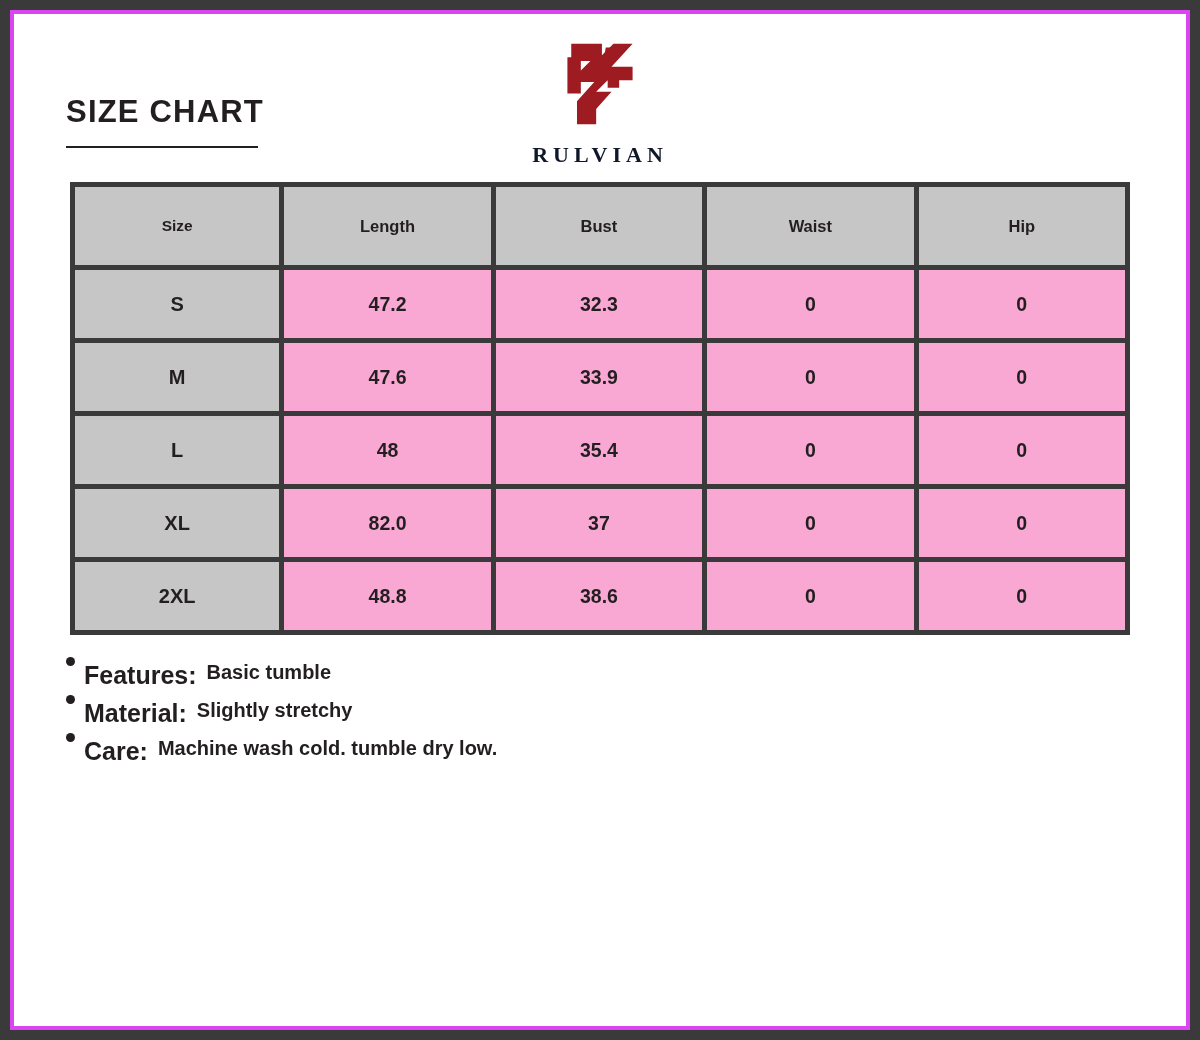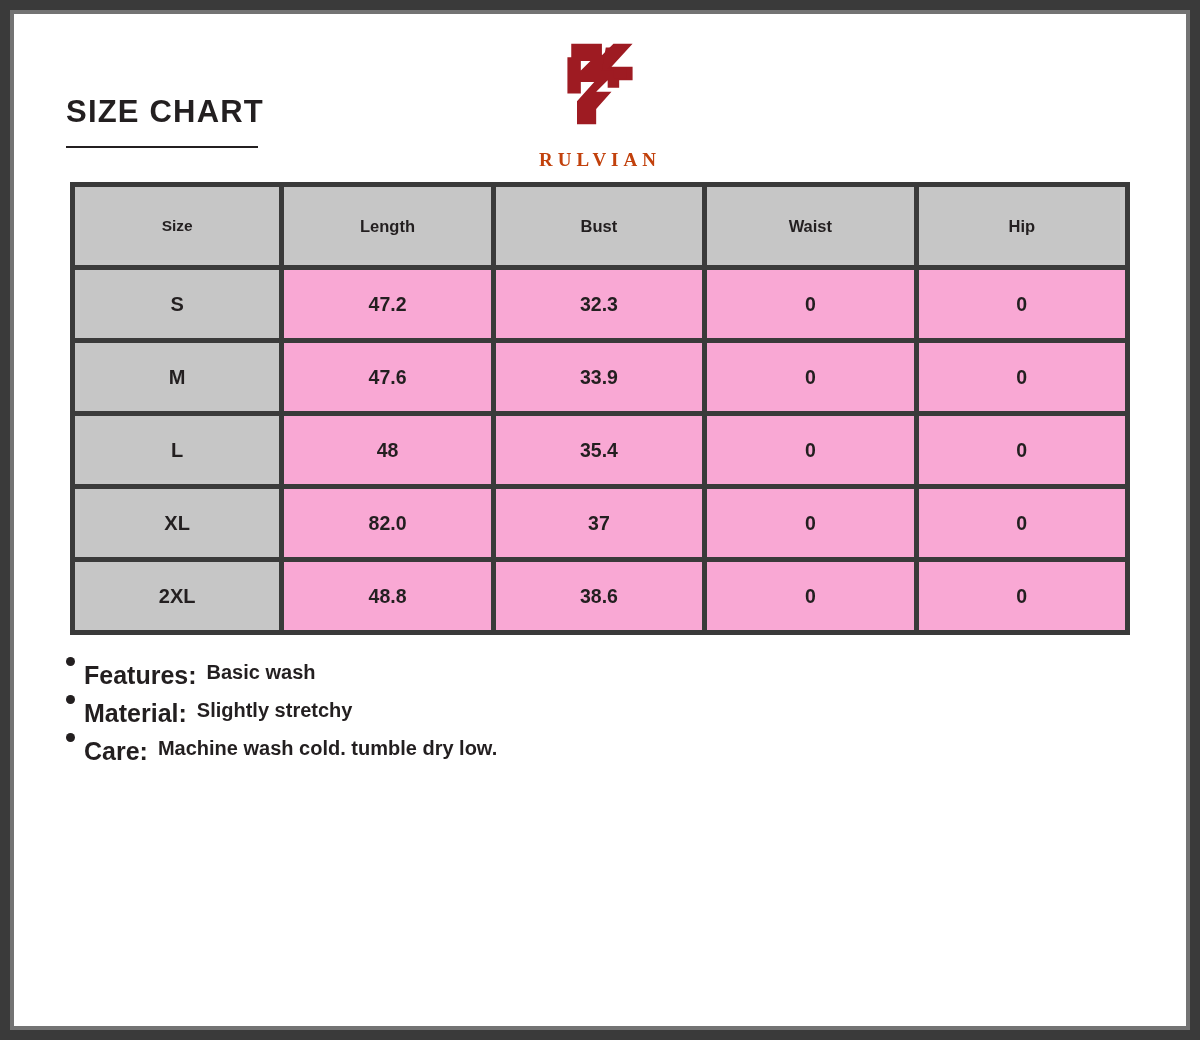--- a/index.html
+++ b/index.html
@@ -21,21 +21,21 @@
     box-sizing: border-box;
     background: #3a3a3a;
     padding: 10px;
   }
   .sheet {
     position: relative;
     width: 100%;
     height: 100%;
     box-sizing: border-box;
     background: #ffffff;
-    border: 4px solid #737373;
+    border: 4px solid #d946ef;
     overflow: hidden;
   }
   
   .header {
     position: relative;
     height: 160px;
   }
   .title-block {
     position: absolute;
     left: 52px;
@@ -63,26 +63,26 @@
     display: flex;
     flex-direction: column;
     align-items: center;
   }
   .brand-mark {
     width: 96px;
     height: 92px;
     display: block;
   }
   .brand-name {
-    margin-top: 19px;
+    margin-top: 12px;
     font-family: "Liberation Serif", serif;
     font-weight: bold;
-    font-size: 19px;
+    font-size: 22px;
     letter-spacing: 5px;
-    color: #c2410c;
+    color: #0f172a;
   }
   
   .table-wrap {
     margin: 8px 56px 0 56px;
   }
   table.size-table {
     border-collapse: separate;
     border-spacing: 5px;
     width: 100%;
     background: #3a3a3a;
@@ -231,21 +231,21 @@
             <td class="val">0</td>
           </tr>
         </tbody>
       </table>
     </div>
 
     <div class="notes">
       <div class="note">
         <span class="bullet"></span>
         <span class="note-label">Features:</span>
-        <span class="note-value">Basic wash</span>
+        <span class="note-value">Basic tumble</span>
       </div>
       <div class="note">
         <span class="bullet"></span>
         <span class="note-label">Material:</span>
         <span class="note-value">Slightly stretchy</span>
       </div>
       <div class="note">
         <span class="bullet"></span>
         <span class="note-label">Care:</span>
         <span class="note-value">Machine wash cold. tumble dry low.</span>

